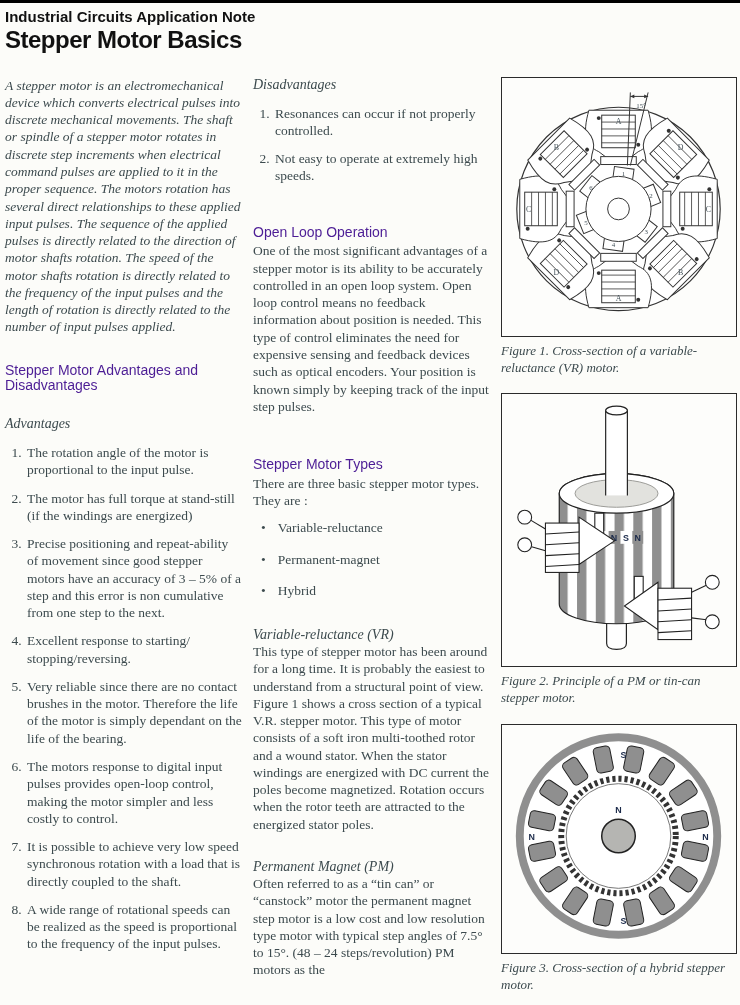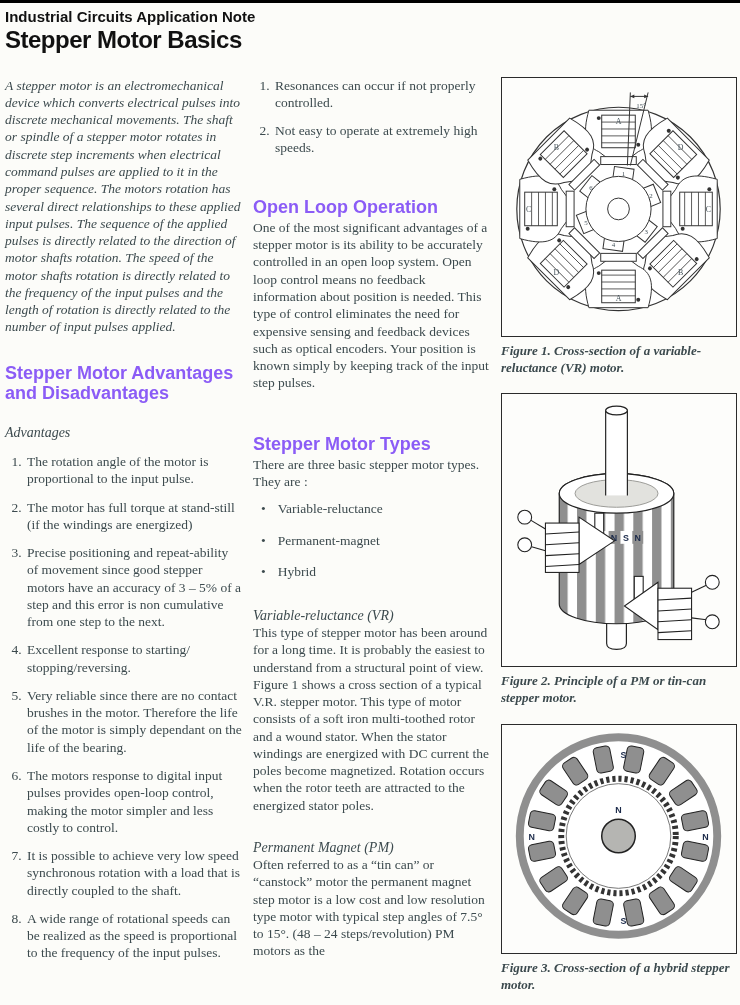--- a/index.html
+++ b/index.html
@@ -21,38 +21,38 @@
     font-weight:bold;font-size:24px;color:#111;line-height:1.05;
     letter-spacing:-0.5px;margin-top:1px;
   }
   .columns{display:flex;gap:11px;padding:0 3px 0 5px;margin-top:25px;}
   .col{width:237px;flex:0 0 auto;}
   .col3{width:238px;flex:0 0 auto;}
   p{margin:0;font-size:13.5px;line-height:1.28;}
   .italic{font-style:italic;}
   h2{
     font-family:"Liberation Sans", sans-serif;
-    font-weight:bold;font-size:18px;color:#8b5cf6;
+    font-weight:normal;font-size:14px;color:#4c1d95;
     line-height:1.12;margin:0;
   }
   .h-gap{margin-top:27px;}
   .subhead{font-style:italic;font-size:14px;margin:22px 0 12px 0;}
   ol{margin:0;padding:0 0 0 20px;}
   ol li{font-size:13.5px;line-height:1.28;margin-bottom:11px;padding-left:2px;}
   ul.bullets{margin:10px 0 0 0;padding:0 0 0 8px;list-style:none;}
   ul.bullets li{font-size:13.5px;line-height:1.28;margin-bottom:14px;}
   ul.bullets li::before{content:"•";margin-right:12px;}
   .body-after-h2{margin-top:2px;}
   .figbox{
     border:1.3px solid #2b2b2b;background:#fdfdfb;
     width:236px;box-sizing:border-box;
   }
   .figcaption{
     font-style:italic;font-size:13px;line-height:1.3;
-    margin:6px 0 17px 0;color:#3c4a4e;font-weight:bold;
+    margin:6px 0 17px 0;color:#3c4a4e;
   }
   svg text{font-family:"Liberation Serif", serif;}
   .figlabel{fill:#44525a;font-size:8px;}
   .toothlabel{fill:#44525a;font-size:7px;}
   .nslabel{fill:#1b2a4a;font-size:9px;font-weight:bold;font-family:"Liberation Sans",sans-serif;}
 </style>
 </head>
 <body>
 
 <div class="topbar"></div>
@@ -74,20 +74,21 @@
       <li>Precise positioning and repeat-ability of movement since good stepper motors have an accuracy of 3 – 5% of a step and this error is non cumulative from one step to the next.</li>
       <li>Excellent response to starting/ stopping/reversing.</li>
       <li>Very reliable since there are no contact brushes in the motor. Therefore the life of the motor is simply dependant on the life of the bearing.</li>
       <li>The motors response to digital input pulses provides open-loop control, making the motor simpler and less costly to control.</li>
       <li>It is possible to achieve very low speed synchronous rotation with a load that is directly coupled to the shaft.</li>
       <li>A wide range of rotational speeds can be realized as the speed is proportional to the frequency of the input pulses.</li>
     </ol>
   </div>
 
   <div class="col">
+    <div class="subhead" style="margin-top:0;">Disadvantages</div>
     <ol>
       <li>Resonances can occur if not properly controlled.</li>
       <li>Not easy to operate at extremely high speeds.</li>
     </ol>
 
     <h2 style="margin-top:40px;">Open Loop Operation</h2>
     <p class="body-after-h2">One of the most significant advantages of a stepper motor is its ability to be accurately controlled in an open loop system. Open loop control means no feedback information about position is needed. This type of control eliminates the need for expensive sensing and feedback devices such as optical encoders. Your position is known simply by keeping track of the input step pulses.</p>
 
     <h2 style="margin-top:42px;">Stepper Motor Types</h2>
     <p class="body-after-h2">There are three basic stepper motor types. They are :</p>

